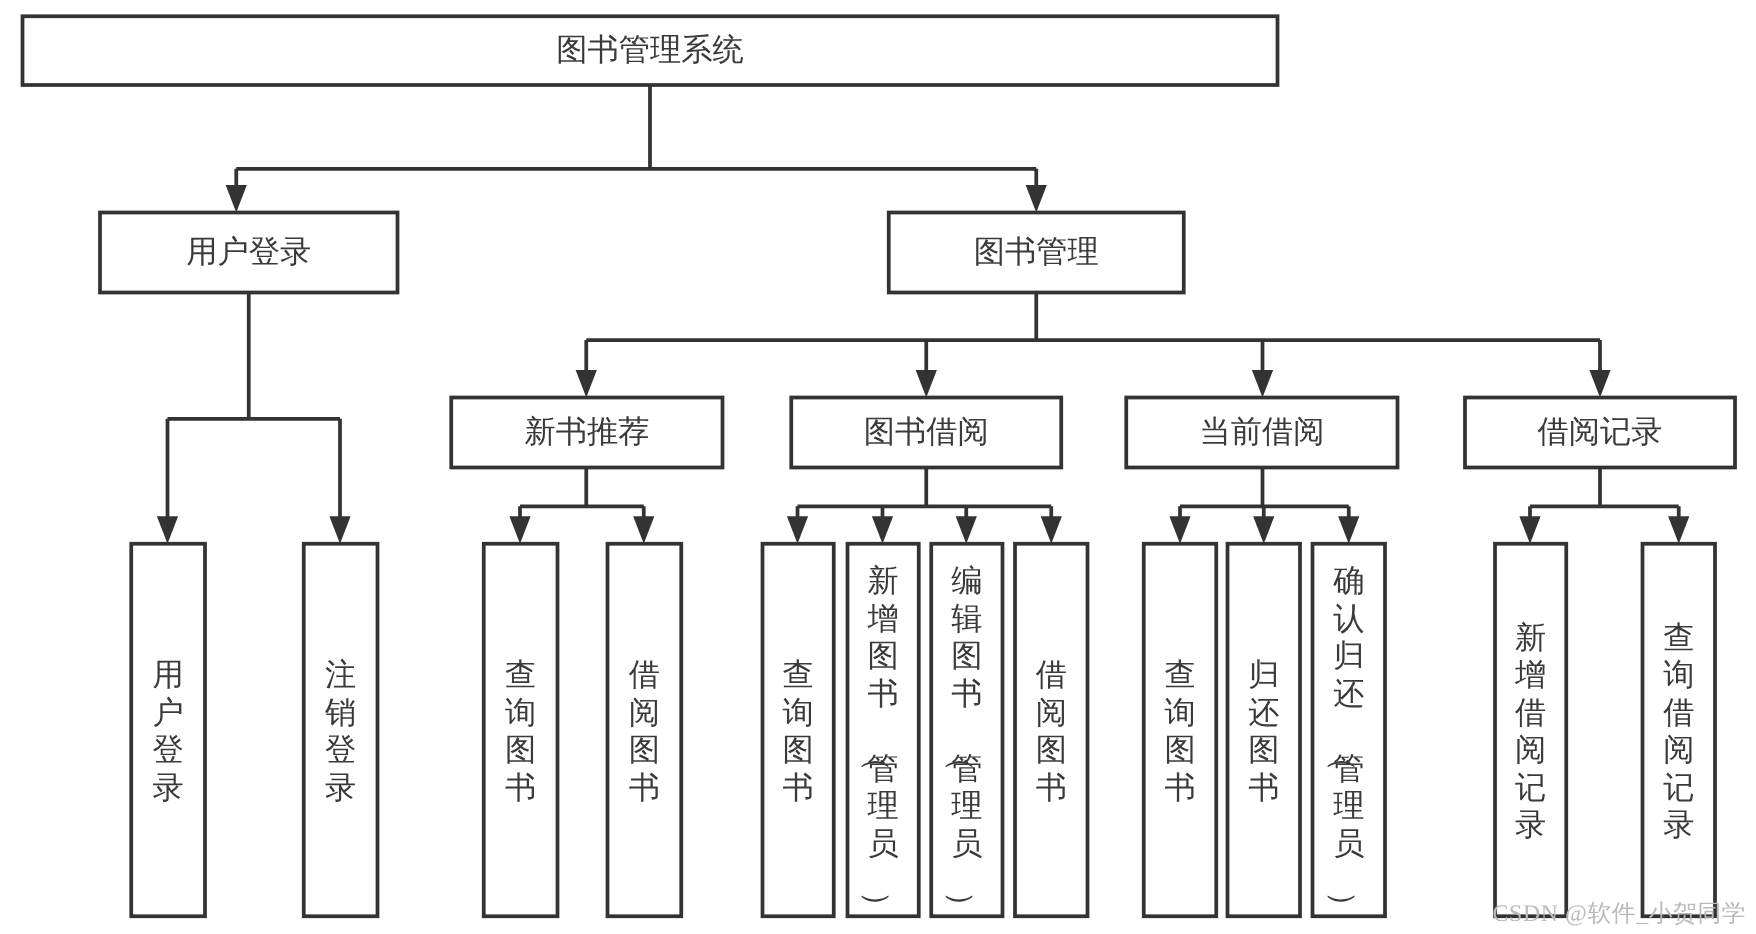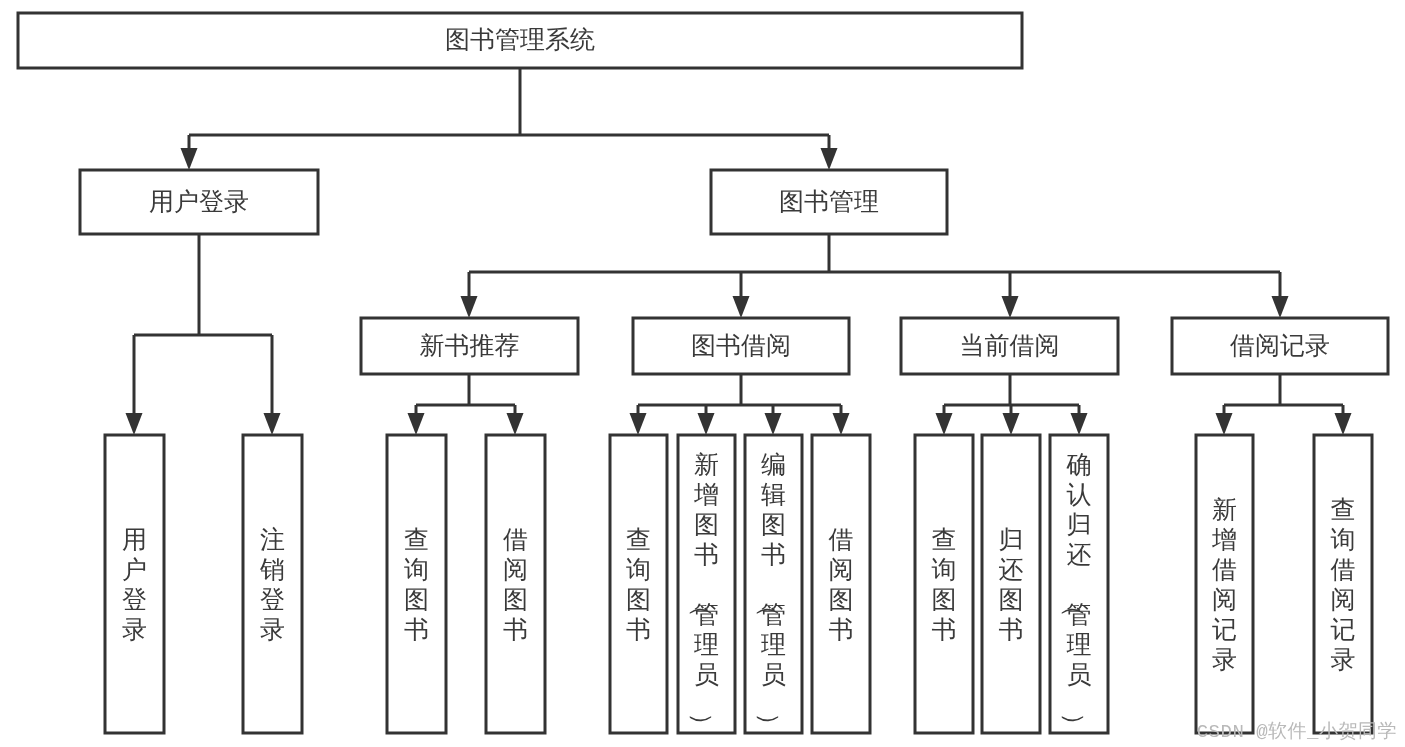--- a/index.html
+++ b/index.html
@@ -53,21 +53,21 @@
     font-size: 25px;
   }
   .label-vertical-char {
     font-size: 25px;
     text-anchor: middle;
   }
   .watermark {
     position: absolute;
     right: 8px;
     bottom: 3px;
-    font-family: Liberation Mono, monospace;
+    font-family: Liberation Serif, serif;
     font-size: 19px;
     color: #b9b9b9;
     letter-spacing: 0.5px;
     white-space: nowrap;
     pointer-events: none;
   }
 </style>
 </head>
 <body>
 

